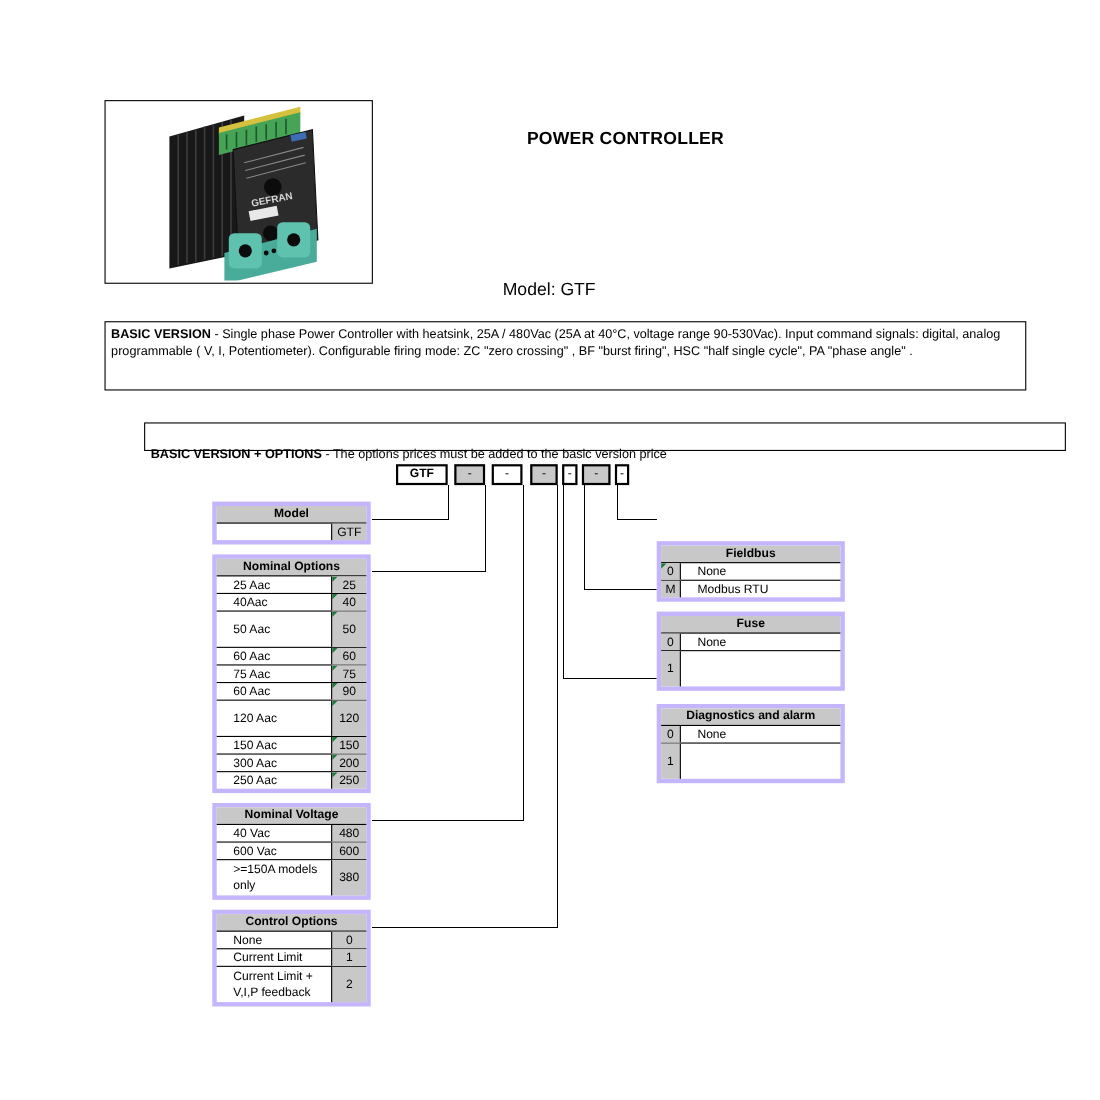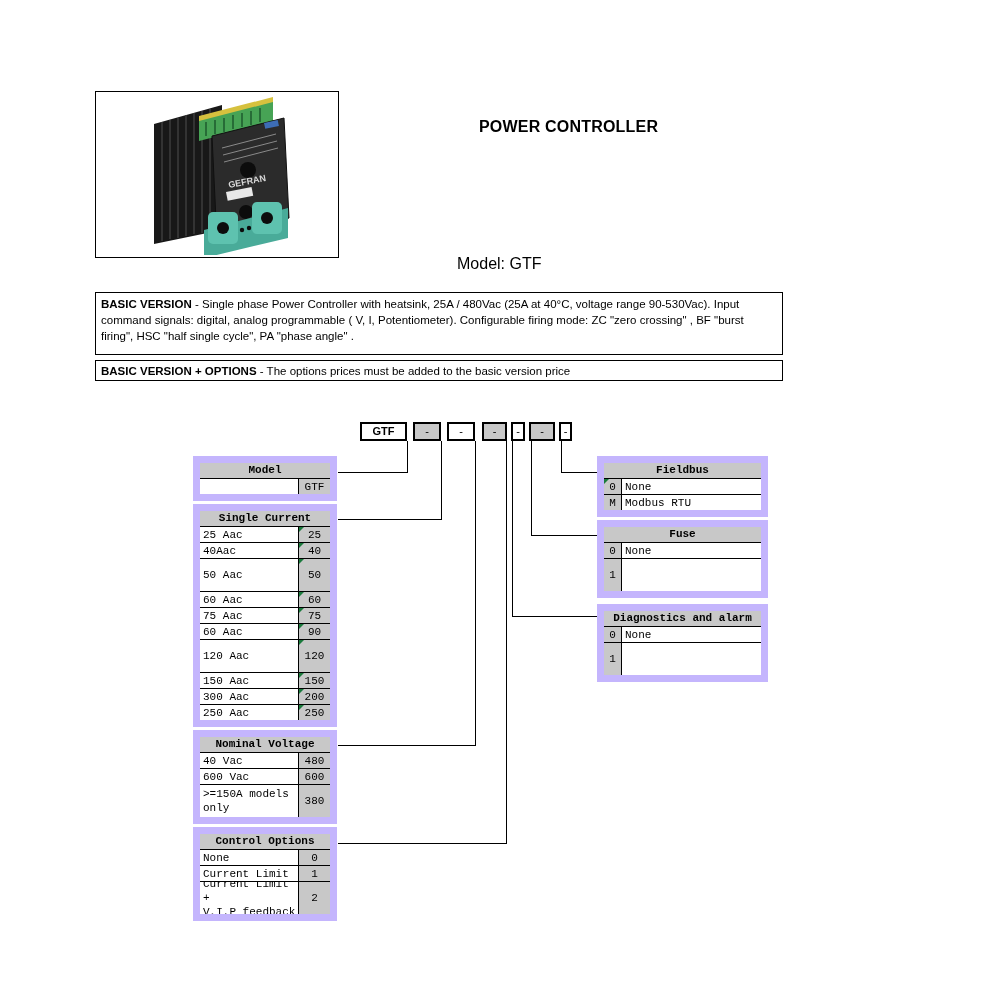--- a/index.html
+++ b/index.html
@@ -7,50 +7,50 @@
   .abs{position:absolute;}
 
   
   #photo-frame{left:95px;top:91px;width:242px;height:165px;border:1px solid #000;background:#fff;}
 
   
   #title{left:479px;top:118px;font-size:16px;font-weight:bold;letter-spacing:.2px;}
   #model-label{left:457px;top:255px;font-size:16px;}
 
   
-  .txtbox{left:95px;width:688px;box-sizing:border-box;border:1px solid #000;background:#fff;font-size:11.5px;line-height:16px;padding:3px 5px;}
+  .txtbox{left:95px;width:838px;box-sizing:border-box;border:1px solid #000;background:#fff;font-size:11.5px;line-height:16px;padding:3px 5px;}
   #basic-box{top:292px;min-height:63px;}
-  #options-box{top:360px;height:21px;line-height:14px;padding-top:3px;}
+  #options-box{top:384px;height:21px;line-height:14px;padding-top:21px;margin-left:36px;}
   .b{font-weight:bold;}
 
   
   .code-box{position:absolute;top:422px;height:15px;border:2px solid #000;background:#fff;text-align:center;font-size:11px;line-height:15px;}
   .code-box.gray{background:#c8c8c8;}
   #cb0{left:360px;width:43px;font-weight:bold;}
   #cb1{left:413px;width:24px;}
   #cb2{left:447px;width:24px;}
   #cb3{left:482px;width:21px;}
   #cb4{left:511px;width:10px;}
   #cb5{left:529px;width:22px;}
   #cb6{left:559px;width:9px;}
 
   
   #connectors{left:0;top:0;pointer-events:none;}
 
   
-  .otable{position:absolute;box-sizing:border-box;border:7px solid #c4b5fd;background:#fff;font-size:11px;font-family:Liberation Mono, monospace;}
+  .otable{position:absolute;box-sizing:border-box;border:4px solid #c4b5fd;background:#fff;font-size:11px;}
   .otable.left{width:144px;}
-  .otable.right{width:171px;}
+  .otable.right{width:171px;margin-top:36px;}
   .thead{height:15px;border-bottom:1px solid #000;background:#c8c8c8;font-weight:bold;text-align:center;line-height:15px;}
   .trow{display:flex;box-sizing:border-box;height:16px;border-bottom:1px solid #000;}
   .trow.tall{height:33px;}
   .trow:last-child{border-bottom:none;height:15px;}
   .trow.tall:last-child{height:32px;}
   .cell{display:flex;align-items:center;box-sizing:border-box;overflow:hidden;}
-  .lbl{flex:1;padding-left:3px;white-space:pre-line;line-height:14px;}
+  .lbl{flex:1;padding-left:15px;white-space:pre-line;line-height:14px;}
   .val{width:32px;border-left:1px solid #000;justify-content:center;position:relative;background:#c8c8c8;}
   .code{width:18px;border-right:1px solid #000;justify-content:center;position:relative;background:#c8c8c8;}
   .mkr{position:absolute;top:0;left:0;width:0;height:0;border-top:5px solid #1a7a3c;border-right:5px solid transparent;}
   .outlined{position:relative;}
   .outlined::after{content:"";position:absolute;top:-1px;bottom:-1px;left:-1px;right:-7px;border:1px solid #000;pointer-events:none;}
 
   #t-model{left:193px;top:456px;}
   #t-current{left:193px;top:504px;}
   #t-voltage{left:193px;top:730px;}
   #t-control{left:193px;top:827px;}
@@ -137,21 +137,21 @@
 </svg>
 
 <div id="t-model" class="otable left">
     <div class="thead">Model</div>
     <div class="trow">
       <div class="cell lbl"></div>
       <div class="cell val">GTF</div>
     </div>
   </div>
 <div id="t-current" class="otable left">
-    <div class="thead">Single Current</div>
+    <div class="thead">Nominal Options</div>
     <div class="trow">
       <div class="cell lbl">25 Aac</div>
       <div class="cell val">25<span class="mkr"></span></div>
     </div>
     <div class="trow">
       <div class="cell lbl">40Aac</div>
       <div class="cell val">40<span class="mkr"></span></div>
     </div>
     <div class="trow tall">
       <div class="cell lbl">50 Aac</div>

